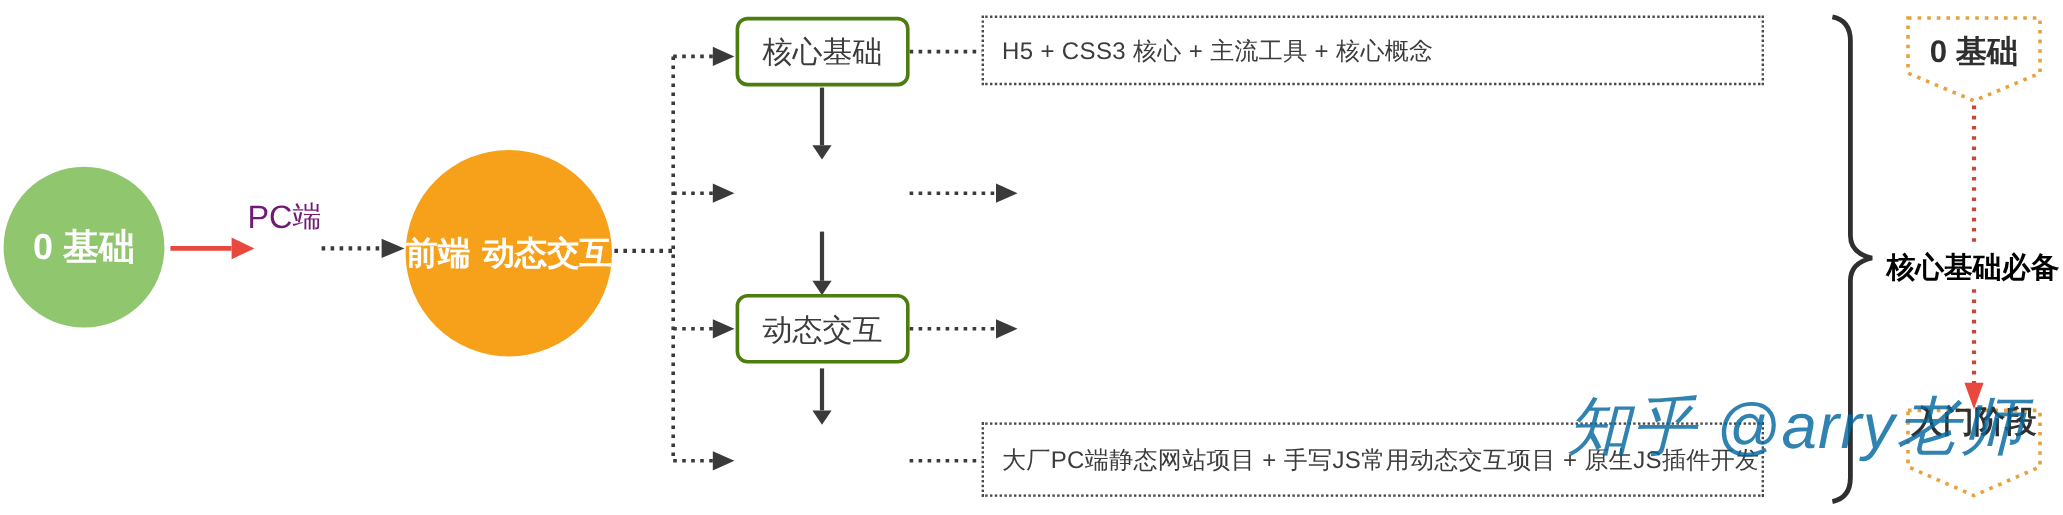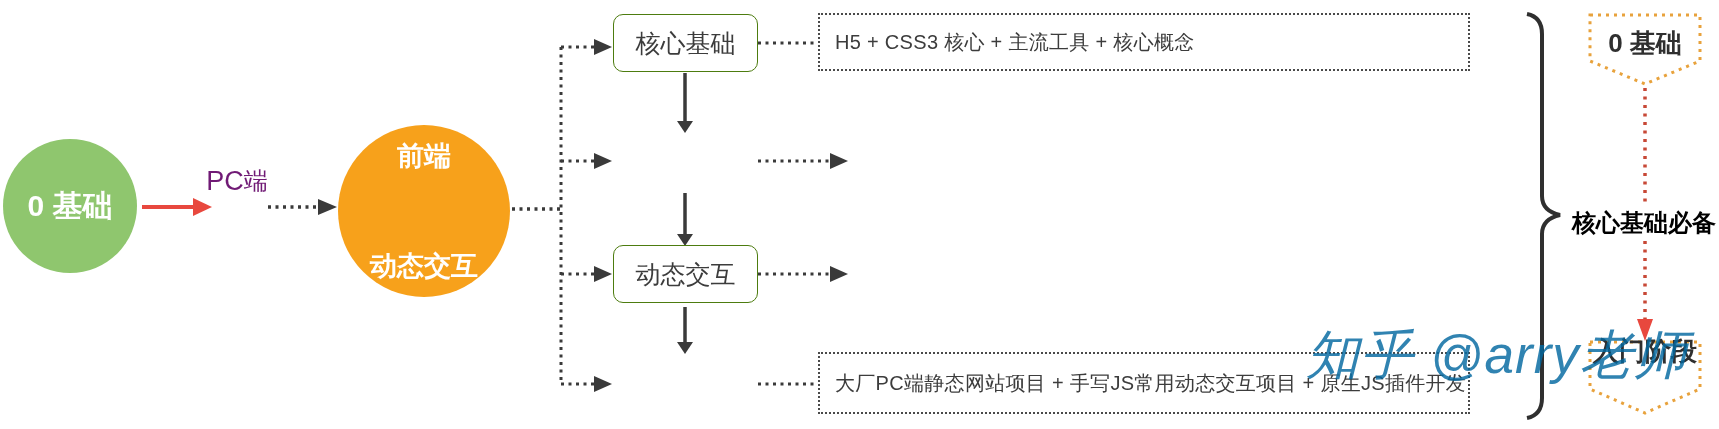--- a/index.html
+++ b/index.html
@@ -4,28 +4,28 @@
 <style>
   html,body{margin:0;padding:0;background:#fff;}
   .canvas{position:relative;width:1719px;height:429px;background:#fff;overflow:hidden;
           font-family:"Liberation Sans","DejaVu Sans",sans-serif;color:#3c3c3c;}
   svg.connectors{position:absolute;left:0;top:0;z-index:1;}
   .node{position:absolute;z-index:2;display:flex;align-items:center;justify-content:center;}
 
   .circle{border-radius:50%;color:#fff;font-weight:bold;text-align:center;}
   .circle-green{left:3px;top:139px;width:134px;height:134px;background:#8FC66E;font-size:30px;}
   .circle-orange{left:338px;top:125px;width:172px;height:172px;background:#F7A11B;
-                 flex-direction:column;justify-content:space-between;padding:16px 0;box-sizing:border-box;
+                 flex-direction:row;justify-content:space-between;padding:16px 0;box-sizing:border-box;
                  font-size:27px;line-height:30px;}
 
   .pc-label{left:205px;top:166px;width:64px;flex-direction:row;color:#701a75;z-index:2;align-items:center;}
   .pc-label .l1{font-size:27px;line-height:30px;}
   .pc-label .l2{font-size:24px;line-height:28px;}
 
-  .stage-box{left:613px;width:145px;height:58px;background:#fff;border:1px solid #4d7c0f;
+  .stage-box{left:613px;width:145px;height:58px;background:#fff;border:3px solid #4d7c0f;
              border-radius:10px;font-size:25px;box-sizing:border-box;}
   .stage-1{top:14px;} .stage-2{top:132px;} .stage-3{top:245px;} .stage-4{top:355px;}
 
   .detail-box{left:818px;width:652px;background:#fff;border:2.5px dotted #4a4a4a;
               justify-content:flex-start;padding-left:15px;box-sizing:border-box;
               font-size:20px;letter-spacing:0.3px;}
   .detail-1{top:13px;height:58px;} .detail-2{top:125px;height:67px;}
   .detail-3{top:244px;height:62px;} .detail-4{top:352px;height:62px;}
 
   .brace-label{left:1570px;top:206px;font-size:24px;font-weight:bold;color:#000000;

